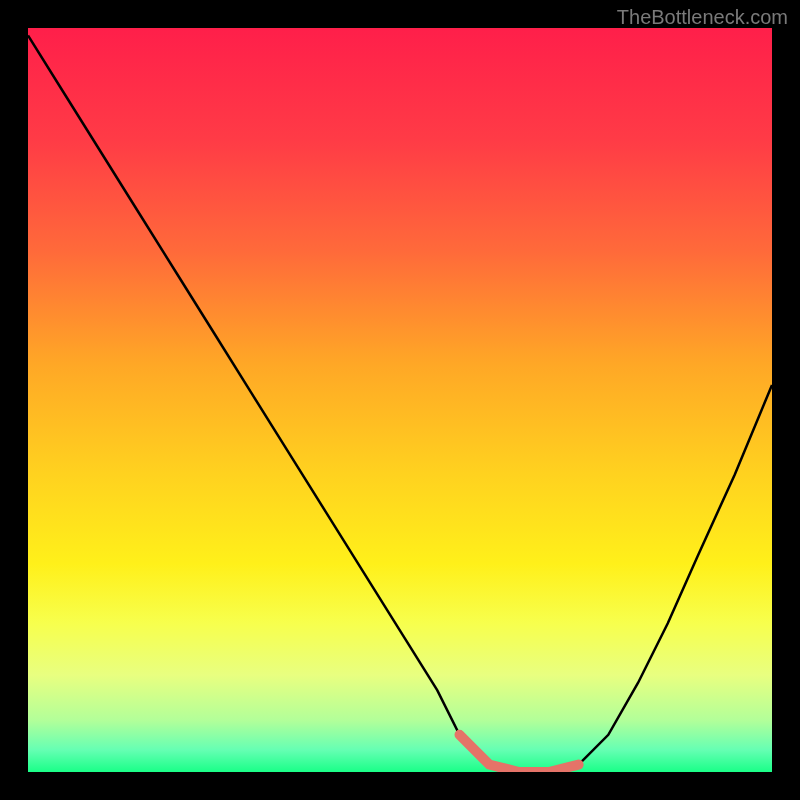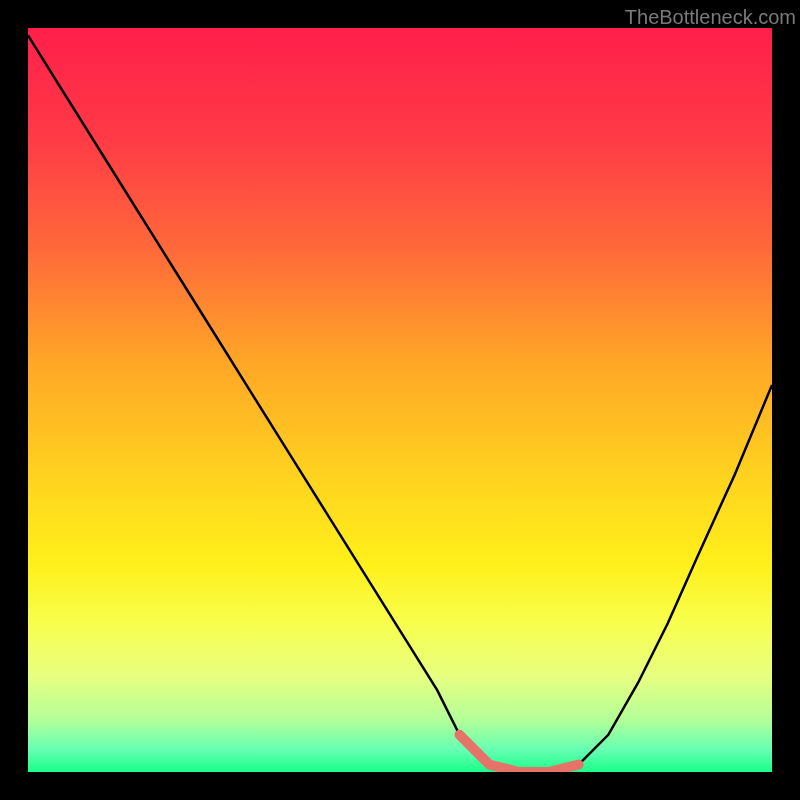--- a/index.html
+++ b/index.html
@@ -7,21 +7,21 @@
     padding: 0;
     width: 800px;
     height: 800px;
     background: #000;
     position: relative;
     font-family: Arial, sans-serif;
   }
   .watermark {
     position: absolute;
     top: 6px;
-    right: 4px;
+    right: 12px;
     color: #7a7a7a;
     font-size: 20px;
     z-index: 10;
   }
   .frame {
     position: absolute;
     left: 28px;
     top: 28px;
     width: 744px;
     height: 744px;

